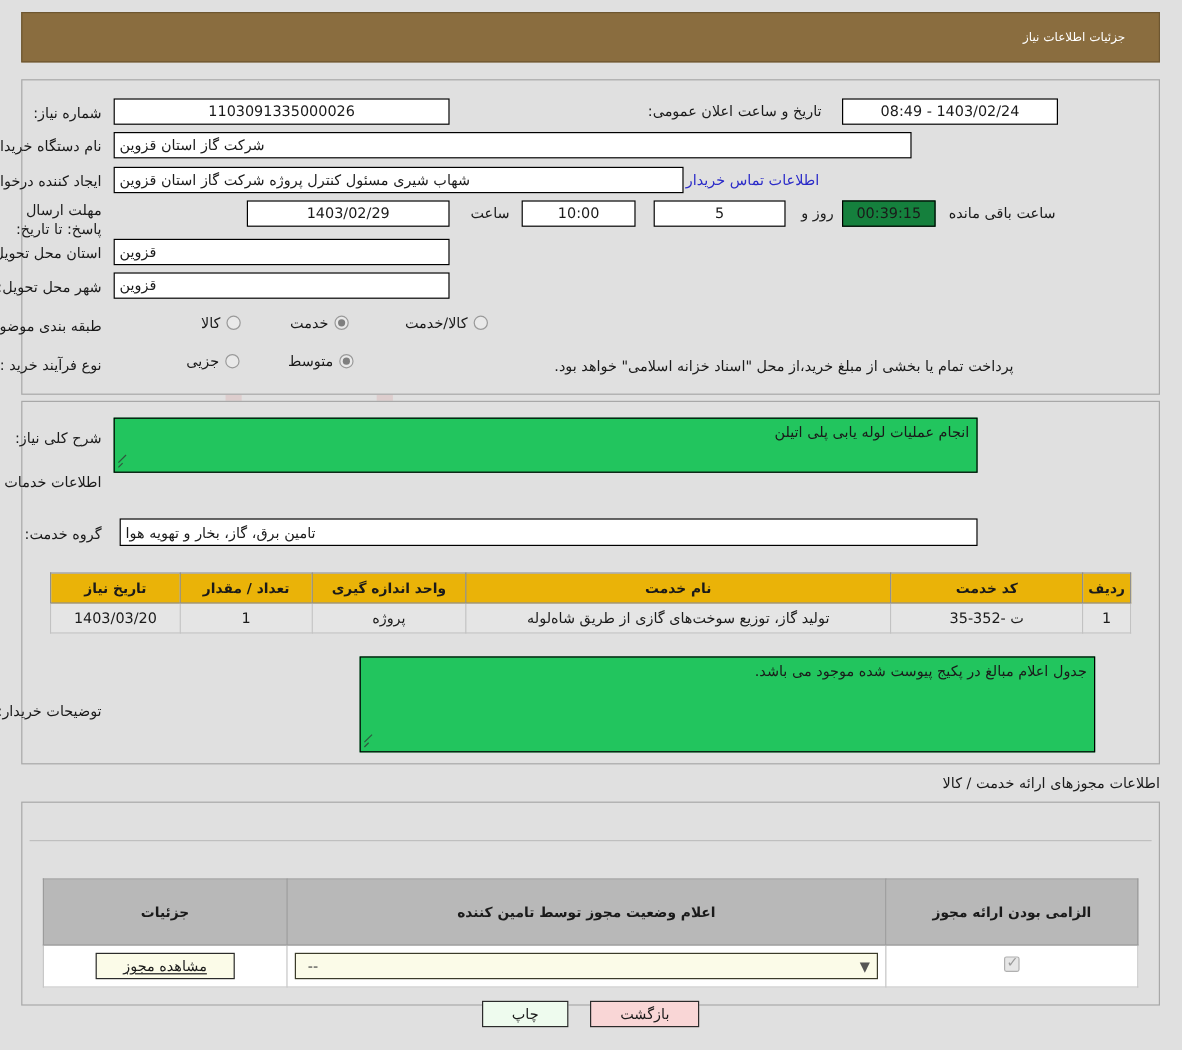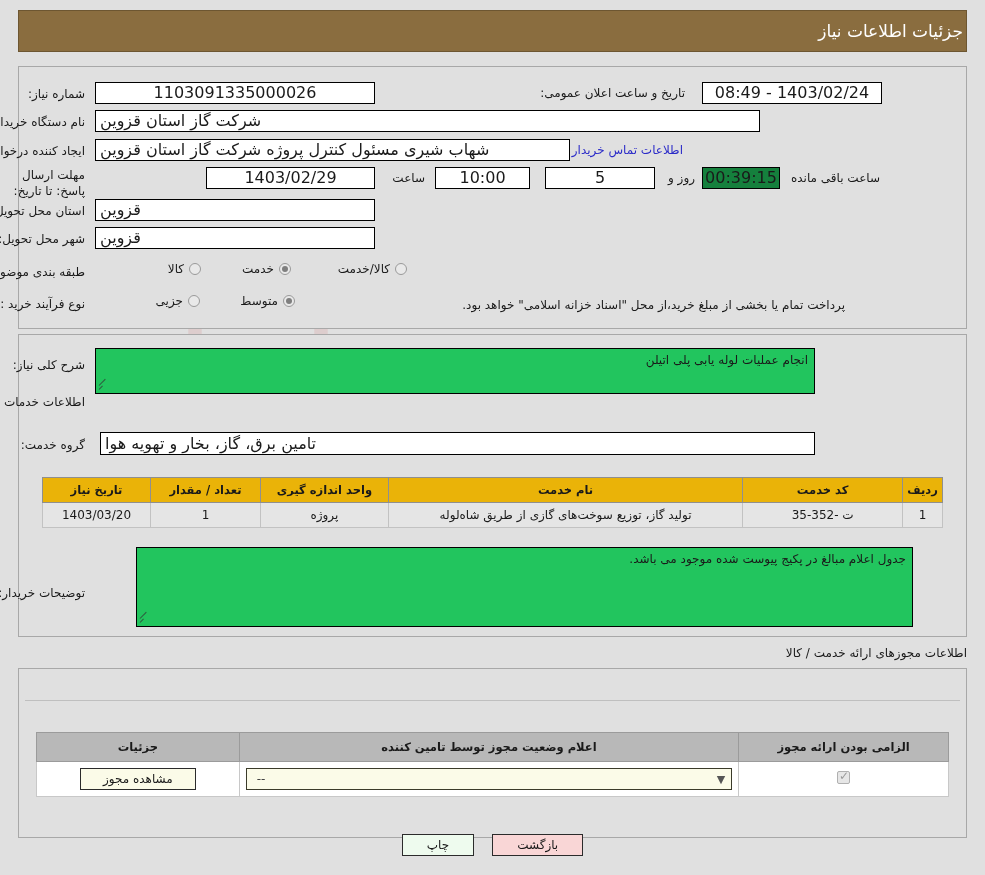--- a/index.html
+++ b/index.html
@@ -31,22 +31,22 @@
   }
   .wm-shield svg { width:100%; height:100%; }
 
   
   .titlebar {
     position:absolute; left:18px; top:10px; width:949px; height:42px;
     background:#8a6d3f;
     border:1px solid #6d5631;
     color:#fff;
     display:flex; align-items:center; justify-content:flex-start;
-    padding:0 3px;
-    font-size:17px;
+    padding:0 28px;
+    font-size:10px;
     z-index:3;
   }
 
   
   .panel {
     position:absolute;
     background:#e0e0e0;
     border:1px solid #a8a8a8;
     z-index:2;
   }
@@ -58,21 +58,21 @@
   .lbl {
     position:absolute; text-align:right; font-size:12px; color:#1a1a1a;
     line-height:1.35; white-space:nowrap;
   }
   .lbl.bold { font-weight:normal; }
 
   .fld {
     position:absolute;
     background:#ffffff;
     border:1px solid #000;
-    font-size:16px; color:#1a1a1a;
+    font-size:12px; color:#1a1a1a;
     display:flex; align-items:center;
     padding:0 4px;
     line-height:1;
   }
   .fld.center { justify-content:center; }
   .fld.right  { justify-content:flex-end; }
   .fld.cream  { background:#15803d; }
 
   .link {
     position:absolute; color:#2b2bc8; font-size:12px; white-space:nowrap;
@@ -124,40 +124,40 @@
   table.grid td {
     background:#e5e5e5; border:1px solid #c2c2c2;
     padding:5px 6px; text-align:center; color:#1a1a1a; font-size:12px;
   }
 
   table.grid2 {
     position:absolute; border-collapse:collapse; font-size:12px;
   }
   table.grid2 th {
     background:#b8b8b8; border:1px solid #9b9b9b;
-    font-weight:bold; font-size:11.5px; padding:7px 4px;
+    font-weight:bold; font-size:11.5px; padding:20px 4px;
     text-align:center; white-space:nowrap;
   }
   table.grid2 td {
     background:#fff; border:1px solid #c8c8c8;
     padding:6px 6px; text-align:center; vertical-align:middle;
   }
 
   .selectbox {
     width:100%; height:22px; background:#fbfbe8; border:1px solid #3b3b2a;
     display:flex; align-items:center; justify-content:space-between;
     padding:0 6px; font-size:12px; color:#333; cursor:pointer;
   }
   .selectbox .chev { font-size:11px; color:#555; }
   .selectbox .val { flex:1; text-align:left; padding-left:4px; color:#444; }
 
   .btn-link {
     display:inline-block; background:#fbfbe8; border:1px solid #2b2b2b;
     color:#1a1a1a; font-size:12px; padding:3px 22px; cursor:pointer;
-    text-underline-offset:2px;
+    text-decoration:underline; text-underline-offset:2px;
   }
   .chk {
     width:13px; height:13px; border:1px solid #b0b0b0; background:#e6e6e6;
     display:inline-block; position:relative; border-radius:2px;
   }
   .chk::after {
     content:"✓"; position:absolute; left:1px; top:-2px;
     font-size:12px; color:#9a9a9a; line-height:1;
   }
 
@@ -283,21 +283,21 @@
       <td>ت -352-35</td>
       <td>تولید گاز، توزیع سوخت‌های گازی از طریق شاه‌لوله</td>
       <td>پروژه</td>
       <td>1</td>
       <td>1403/03/20</td>
     </tr>
   </tbody>
 </table>
 
 <div class="lbl bold" style="right:900px; top:585px; z-index:3;">توضیحات خریدار:</div>
-<div class="ta" style="right:72px; top:547px; width:777px; height:80px; z-index:3;">
+<div class="ta" style="right:72px; top:547px; width:613px; height:80px; z-index:3;">
   <span>جدول اعلام مبالغ در پکیج پیوست شده موجود می باشد.</span>
   <span class="grip"></span>
 </div>
 
 <div class="section-caption" style="right:18px; top:646px;">اطلاعات مجوزهای ارائه خدمت / کالا</div>
 
 <div class="panel" id="panel-lic"></div>
 <div class="rule" style="right:25px; top:700px; width:935px; z-index:3;"></div>
 
 <table class="grid2" style="right:36px; top:732px; width:913px; z-index:3;">

